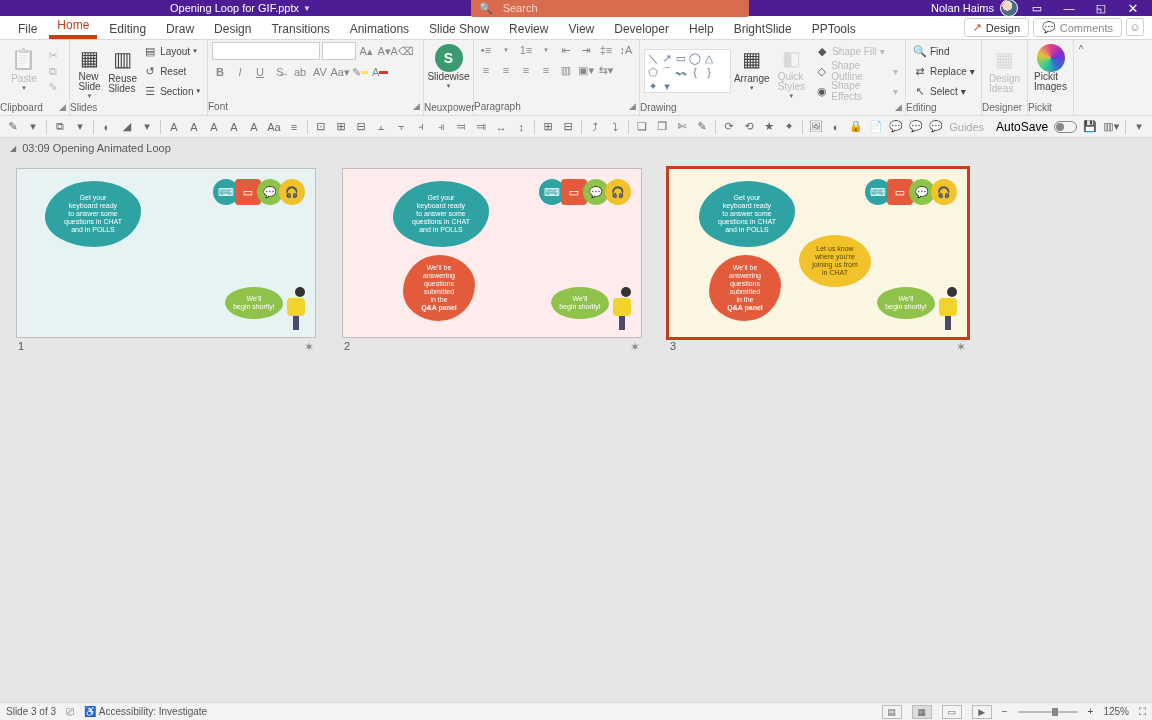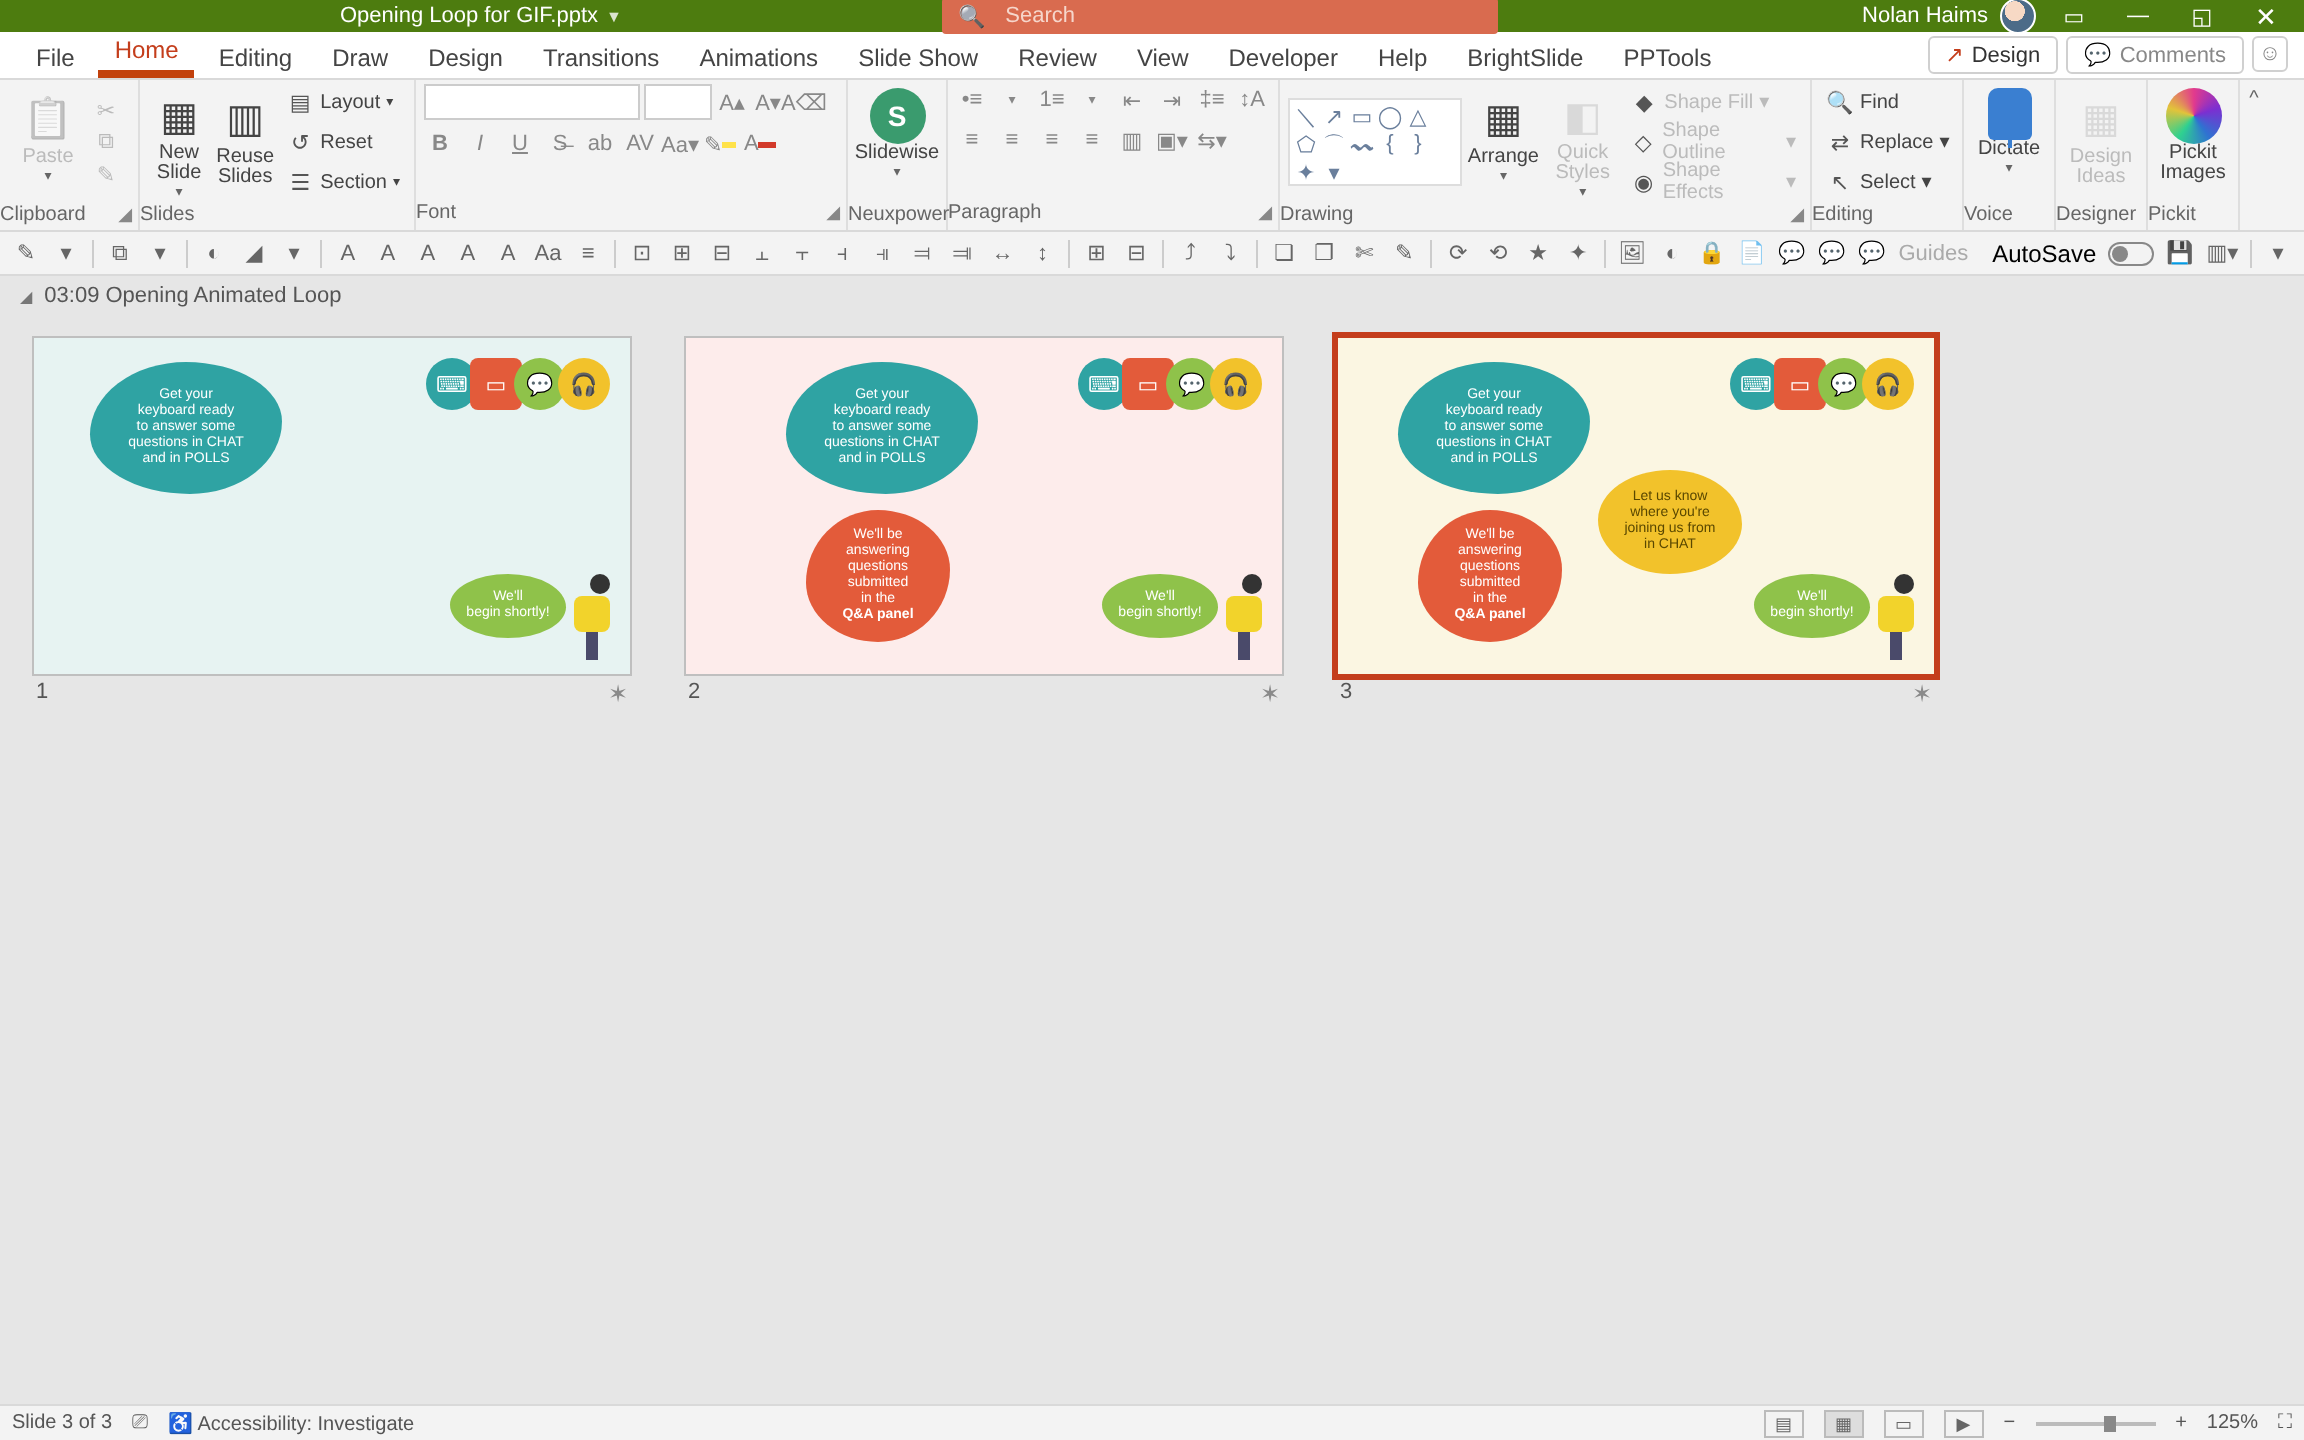--- a/index.html
+++ b/index.html
@@ -1,19 +1,19 @@
 <!DOCTYPE html>
 <html><head>
 <meta charset="utf-8">
 <style>
 * { margin: 0; padding: 0; box-sizing: border-box; font-family: "Segoe UI", Arial, sans-serif; }
 body { width: 1152px; height: 720px; background: #e6e6e6; overflow: hidden; font-size: 12px; }
 
 
-.title-bar { height: 16px; background: #4d7c0f; display: flex; align-items: center; color: #fff; }
+.title-bar { height: 16px; background: #4c1d95; display: flex; align-items: center; color: #fff; }
 .title-bar .title { margin-left: 170px; font-size: 11px; }
 .title-bar .title-dd { margin-left: 4px; opacity: .8; font-size: 8px; }
 .search-box { margin-left: 160px; width: 278px; height: 18px; background: #d96b4f; border-radius: 2px; display: flex; align-items: center; padding: 0 8px; font-size: 11px; color: #f6d6cb; }
 .search-box .mag { margin-right: 10px; }
 .title-right { margin-left: auto; display: flex; align-items: center; gap: 6px; padding-right: 6px; }
 .user-name { font-size: 11px; }
 .avatar { width: 18px; height: 18px; border-radius: 50%; background: radial-gradient(circle at 40% 35%, #f7d9c5 35%, #4c6b88 36%); border: 1px solid #fff; }
 .win-btn { width: 26px; height: 24px; display: flex; align-items: center; justify-content: center; font-size: 11px; color: #fff; }
 .win-btn.close { font-size: 13px; }
 
@@ -28,21 +28,21 @@
 .smiley { width: 18px; height: 18px; border: 1px solid #d0d0d0; border-radius: 3px; display: flex; align-items: center; justify-content: center; color: #888; font-size: 11px; }
 
 
 .ribbon { height: 76px; background: #f3f3f3; border-bottom: 1px solid #d9d9d9; display: flex; }
 .group { border-right: 1px solid #dedede; display: flex; flex-direction: column; height: 100%; }
 .group-body { flex: 1; display: flex; align-items: center; padding: 2px 4px; gap: 2px; }
 .group-label { height: 14px; font-size: 10px; color: #666; text-align: left; position: relative; }
 .group-label .dlg { position: absolute; right: 3px; top: 0; font-size: 9px; color: #888; }
 .big-btn { width: 40px; height: 58px; display: flex; flex-direction: column; align-items: center; justify-content: flex-start; padding-top: 2px; font-size: 10px; color: #444; }
 .big-btn .ico { width: 30px; height: 30px; display: flex; align-items: center; justify-content: center; font-size: 20px; }
-.big-btn .lbl { line-height: 10px; text-align: center; }
+.big-btn .lbl { line-height: 10px; }
 .big-btn .dd { font-size: 7px; color: #666; }
 .disabled { color: #bbb !important; }
 .disabled .ico { filter: grayscale(1); opacity: .45; }
 .mini-col { display: flex; flex-direction: column; gap: 2px; }
 .mini-btn { height: 18px; display: flex; align-items: center; gap: 3px; font-size: 10px; color: #444; padding: 0 3px; }
 .mini-ico { width: 14px; height: 14px; display: inline-flex; align-items: center; justify-content: center; font-size: 11px; color: #555; }
 .font-name { width: 108px; height: 18px; border: 1px solid #ccc; background: #fff; }
 .font-size { width: 34px; height: 18px; border: 1px solid #ccc; background: #fff; }
 .font-row { display: flex; gap: 2px; align-items: center; }
 .icon-row { display: flex; gap: 4px; align-items: center; }
@@ -307,30 +307,20 @@
             <span class="mini-ico">🔍</span>
             <span>Find</span>
           </div>
         <div class="mini-btn"><span class="mini-ico">⇄</span><span>Replace</span> ▾</div>
         <div class="mini-btn"><span class="mini-ico">↖</span><span>Select</span> ▾</div>
       </div>
     </div>
     <div class="group-label"><span>Editing</span></div>
   </div>
 
-  <div class="group" style="width:46px">
-    <div class="group-body" style="justify-content:center">
-      <div class="big-btn">
-          <div class="dictate-ico"></div>
-          <div class="lbl">Dictate</div>
-          <div class="dd">▾</div>
-        </div>
-    </div>
-    <div class="group-label"><span>Voice</span></div>
-  </div>
 
   <div class="group" style="width:46px">
     <div class="group-body" style="justify-content:center">
       <div class="big-btn disabled">
           <div class="ico">▦</div>
           <div class="lbl" style="white-space:pre">Design
 Ideas</div>
         </div>
     </div>
     <div class="group-label"><span>Designer</span></div>

